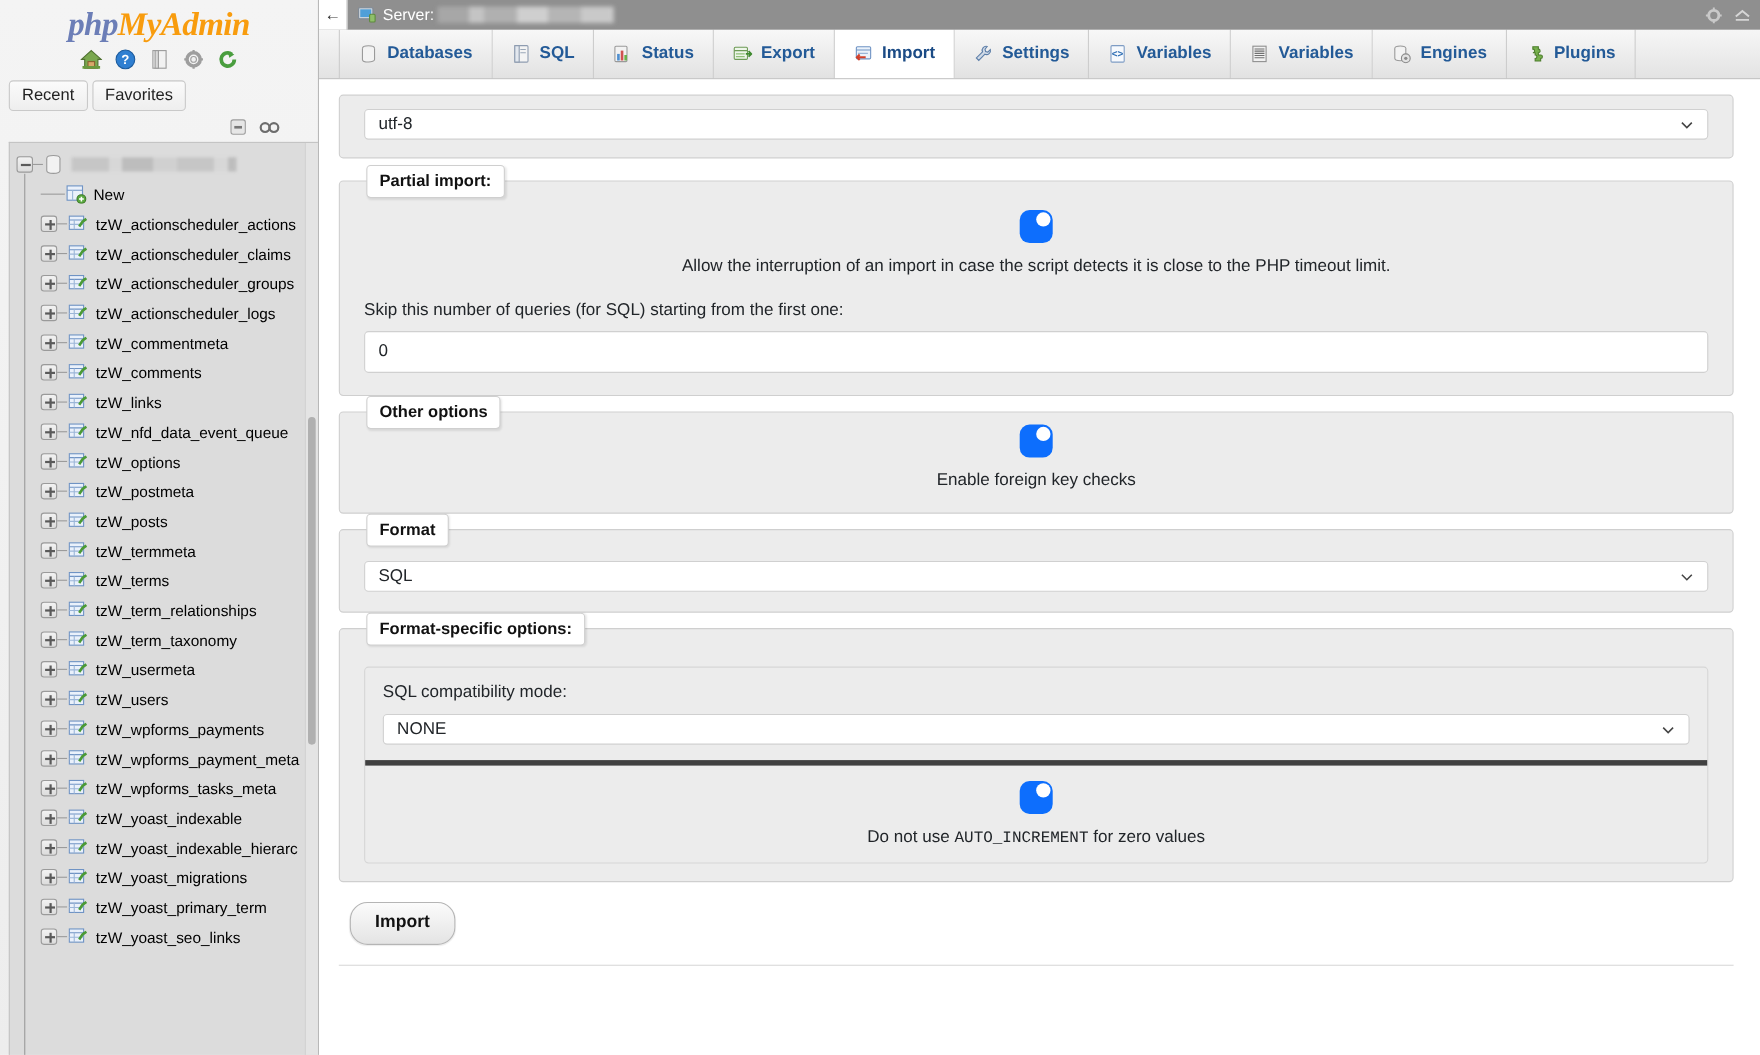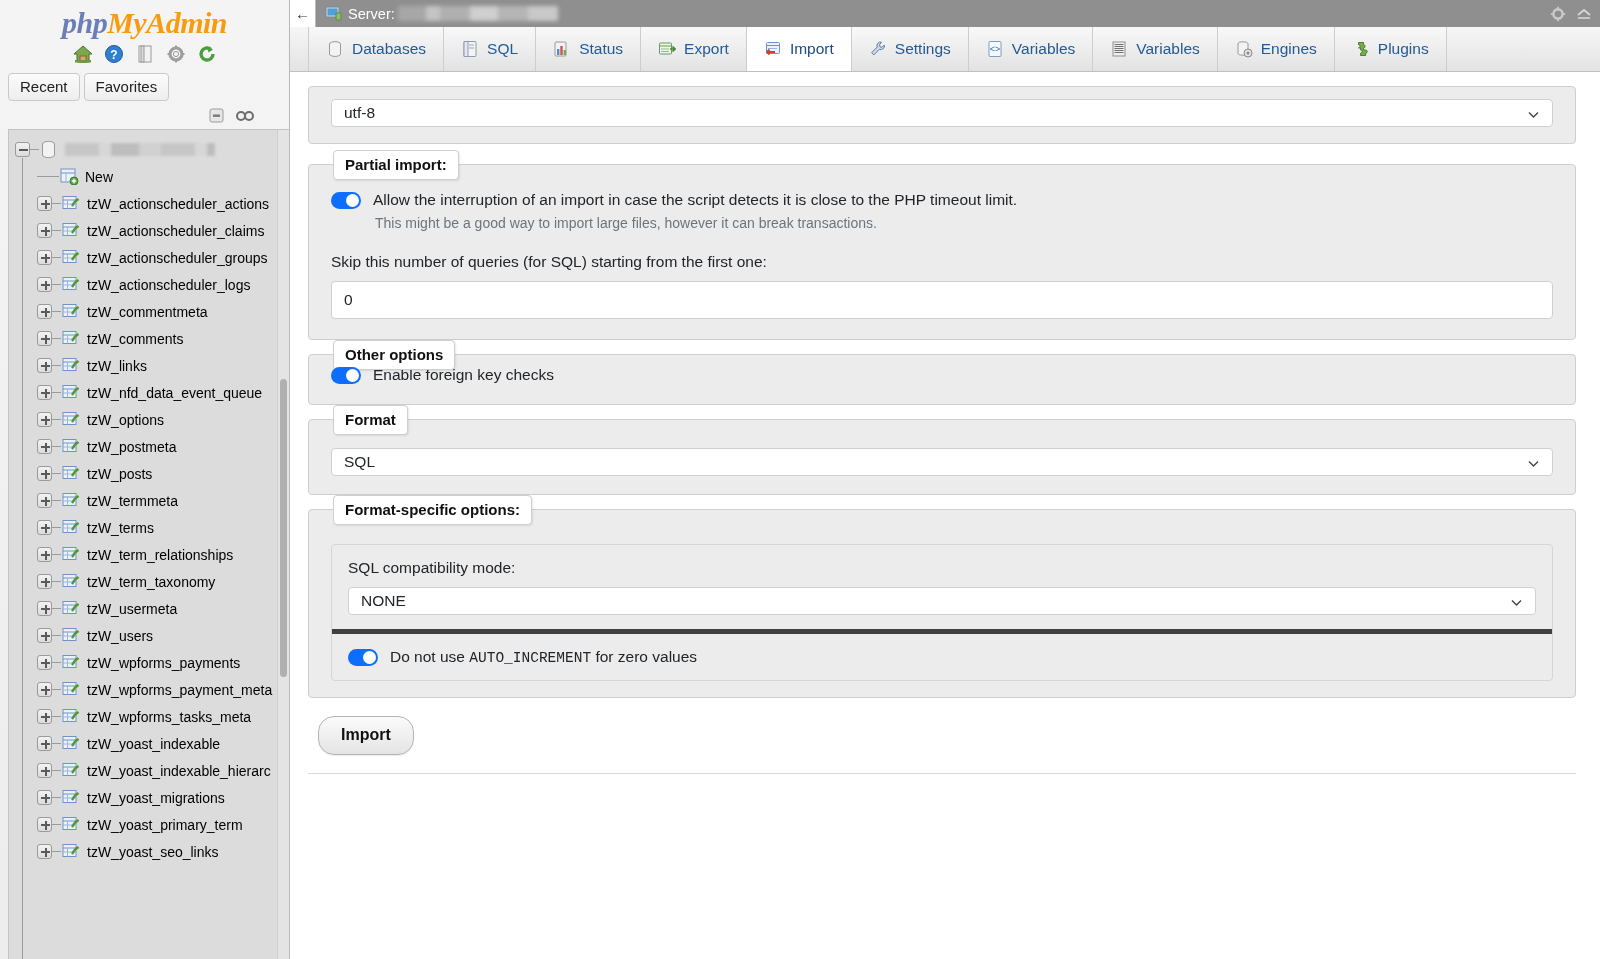--- a/index.html
+++ b/index.html
@@ -156,21 +156,21 @@
   #tabbar {
     height: 45px; flex: 0 0 45px;
     background: linear-gradient(to bottom,#f6f6f6,#e3e3e3);
     border-bottom: 1px solid #c0c0c0;
     display:flex; align-items:stretch;
   }
   .ntab {
     display:flex; align-items:center; gap:8px;
     padding: 0 17px;
     border-right:1px solid #cdcdcd;
-    font-size:15.5px; font-weight:normal; color:#235a97;
+    font-size:15.5px; font-weight:bold; color:#235a97;
     cursor:pointer; white-space:nowrap;
     background: linear-gradient(to bottom,#f8f8f8,#e2e2e2);
   }
   .ntab:first-child { border-left:1px solid #cdcdcd; margin-left:18px; }
   .ntab.active { background:#fff; color:#1b4b85; }
   .ntab .nic { width:18px; height:18px; display:block; flex:0 0 18px;}
 
   #content {
     flex:1 1 auto; overflow:hidden; position:relative;
     padding: 0 0 0 0;
@@ -208,21 +208,21 @@
   .selbox .chev {
     margin-left:auto; width:13px; height:13px; display:block;
   }
   .txtbox {
     width:100%; height:38px;
     background:#fff; border:1px solid #d0d0d0; border-radius:4px;
     display:flex; align-items:center; padding: 0 12px;
     font-size:15.5px; color:#212529;
   }
 
-  .switchrow { display:flex; align-items:center; gap:12px; }
+  .switchrow { display:flex; align-items:center; gap:12px;flex-direction:column; }
   .switchrow + .subnote { margin: 6px 0 0 44px; }
   .switch {
     width:30px; height:17px; border-radius:9px; background:#0d6efd;
     position:relative; flex:0 0 30px; cursor:pointer;
   }
   .switch::after {
     content:""; position:absolute; top:2px; right:2px;
     width:13px; height:13px; border-radius:50%; background:#fff;
   }
   .swlabel { font-size:15.5px; color:#212529; }
@@ -822,21 +822,20 @@
           </div>
         </div>
 
         <div class="panel">
           <div class="legend">Partial import:</div>
           <div class="panel-body" style="padding-top:26px;">
             <div class="switchrow">
               <span class="switch"></span>
               <span class="swlabel">Allow the interruption of an import in case the script detects it is close to the PHP timeout limit.</span>
             </div>
-            <div class="subnote">This might be a good way to import large files, however it can break transactions.</div>
             <div class="fieldlabel" style="margin-top:22px;">Skip this number of queries (for SQL) starting from the first one:</div>
             <div class="txtbox">
               <span>0</span>
             </div>
           </div>
         </div>
 
         <div class="panel">
           <div class="legend">Other options</div>
           <div class="panel-body" style="padding:11px 22px 20px 22px;">

